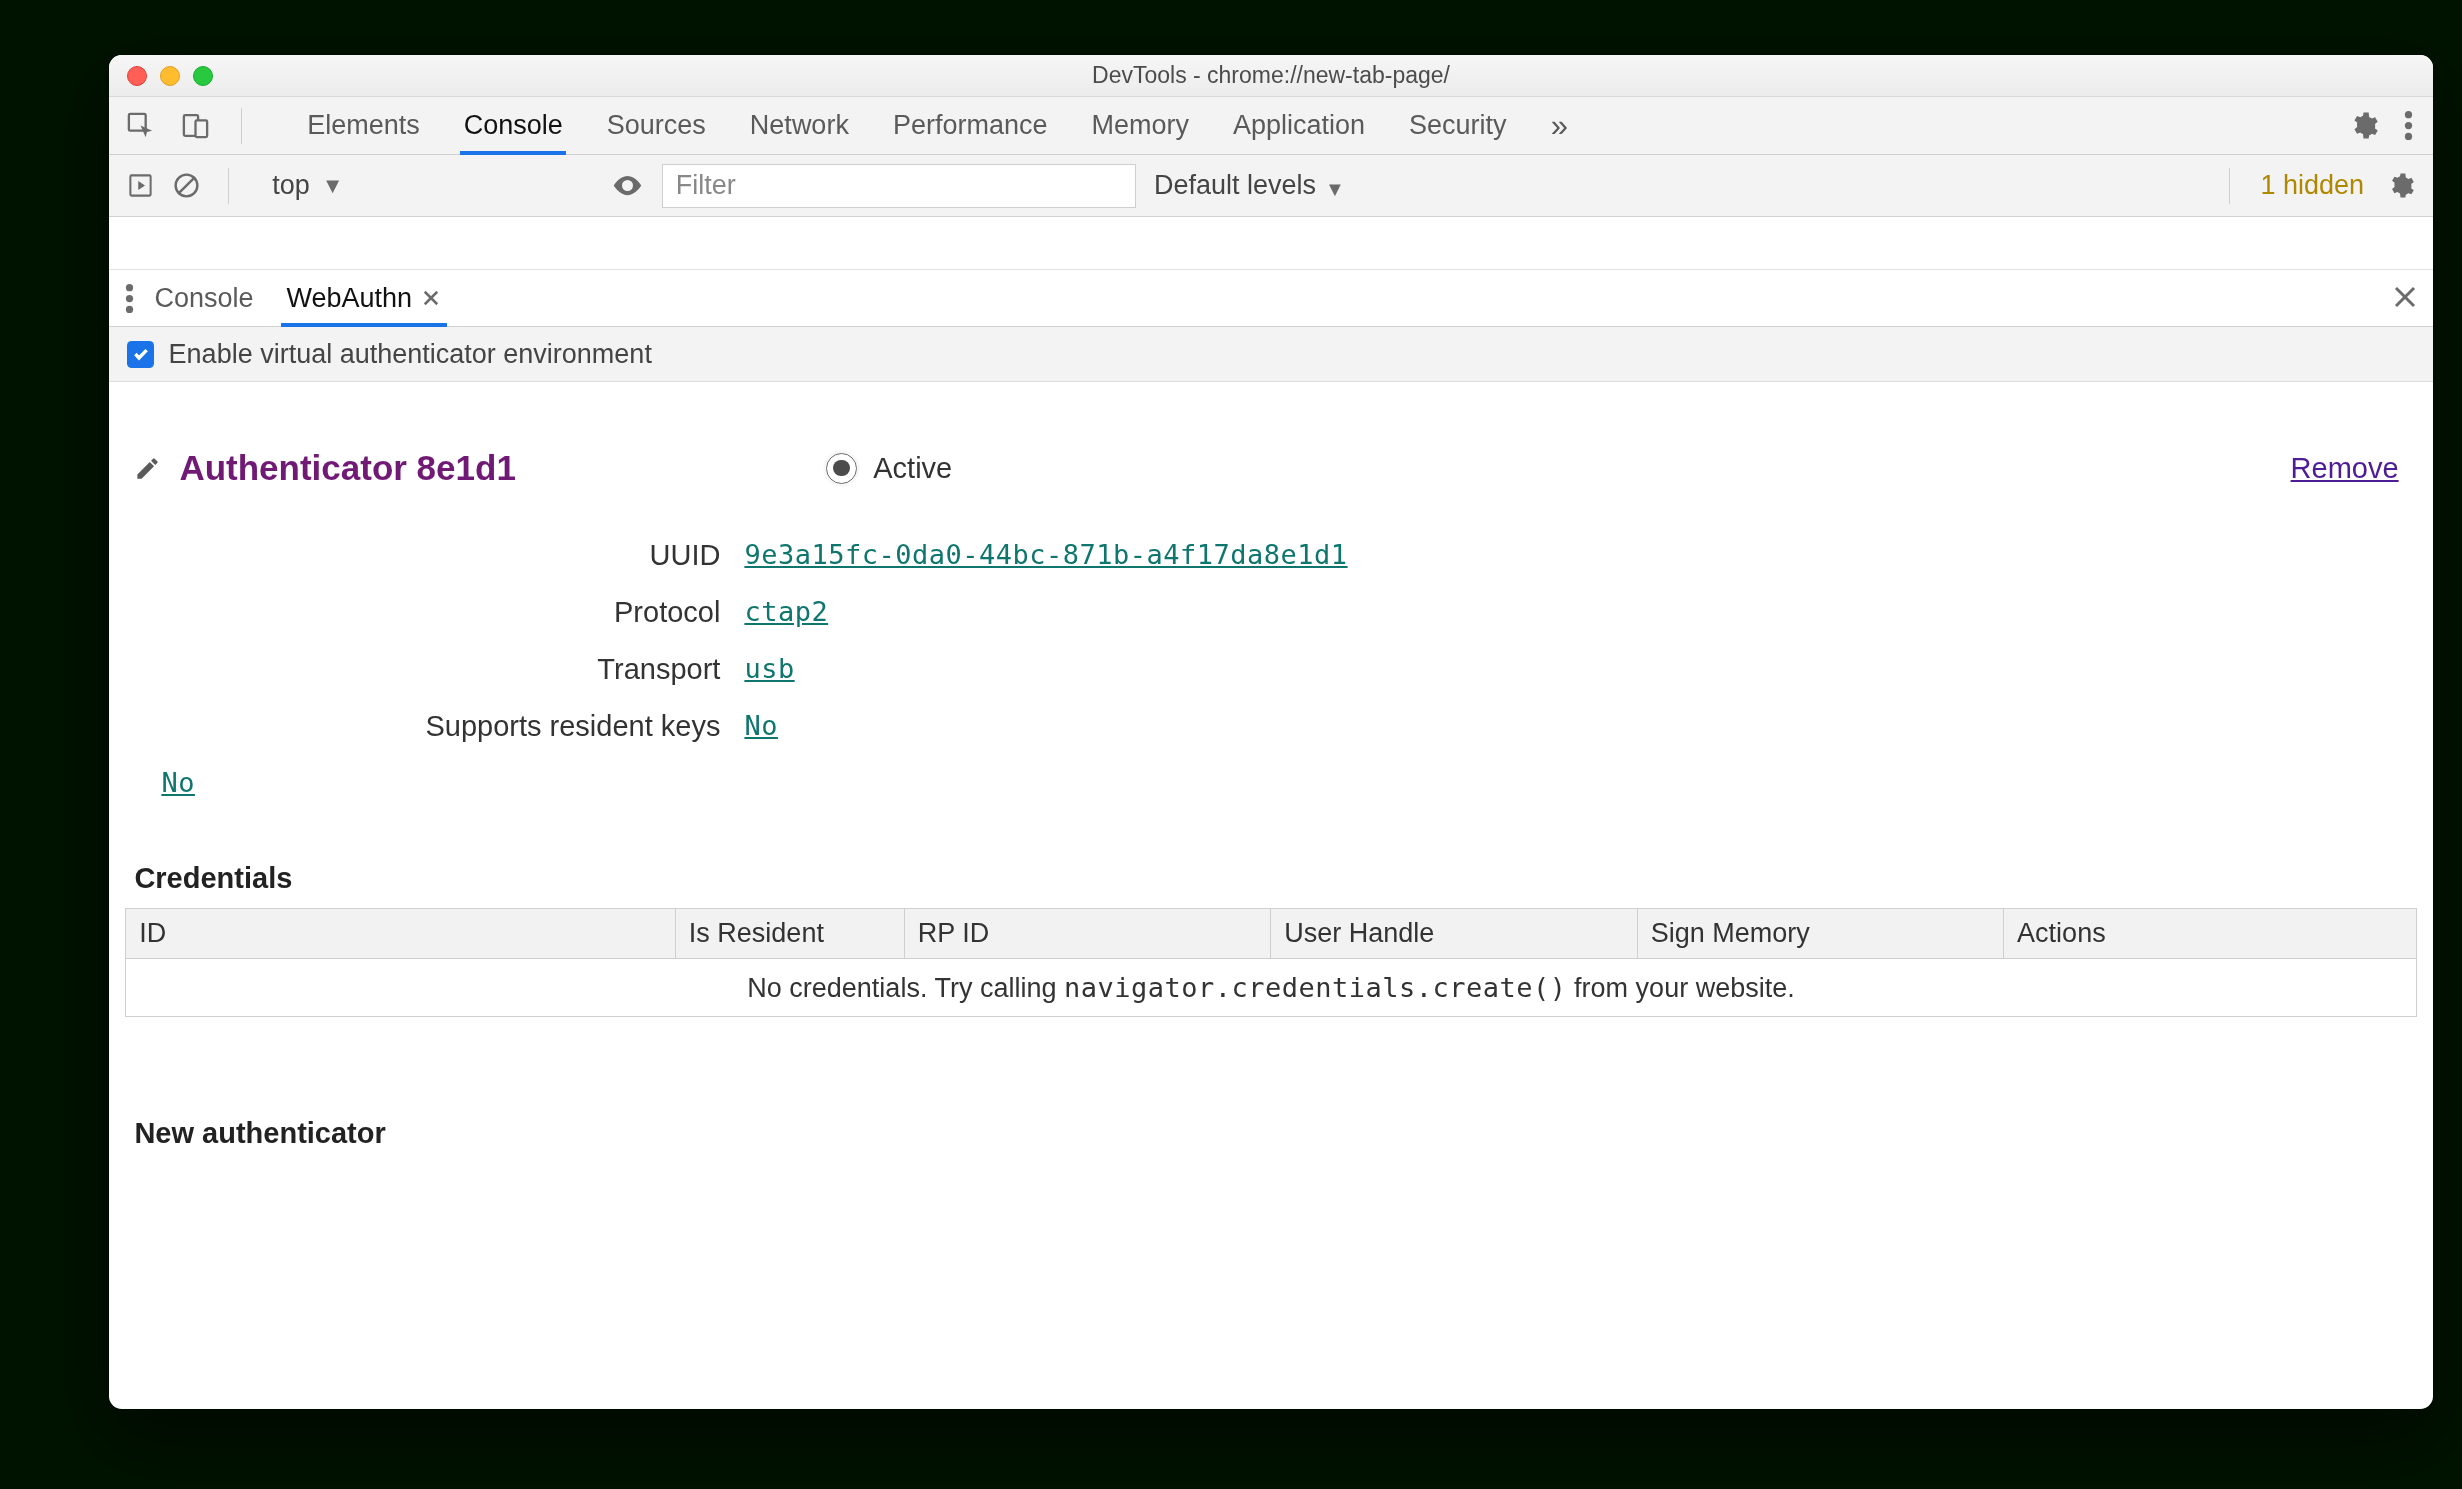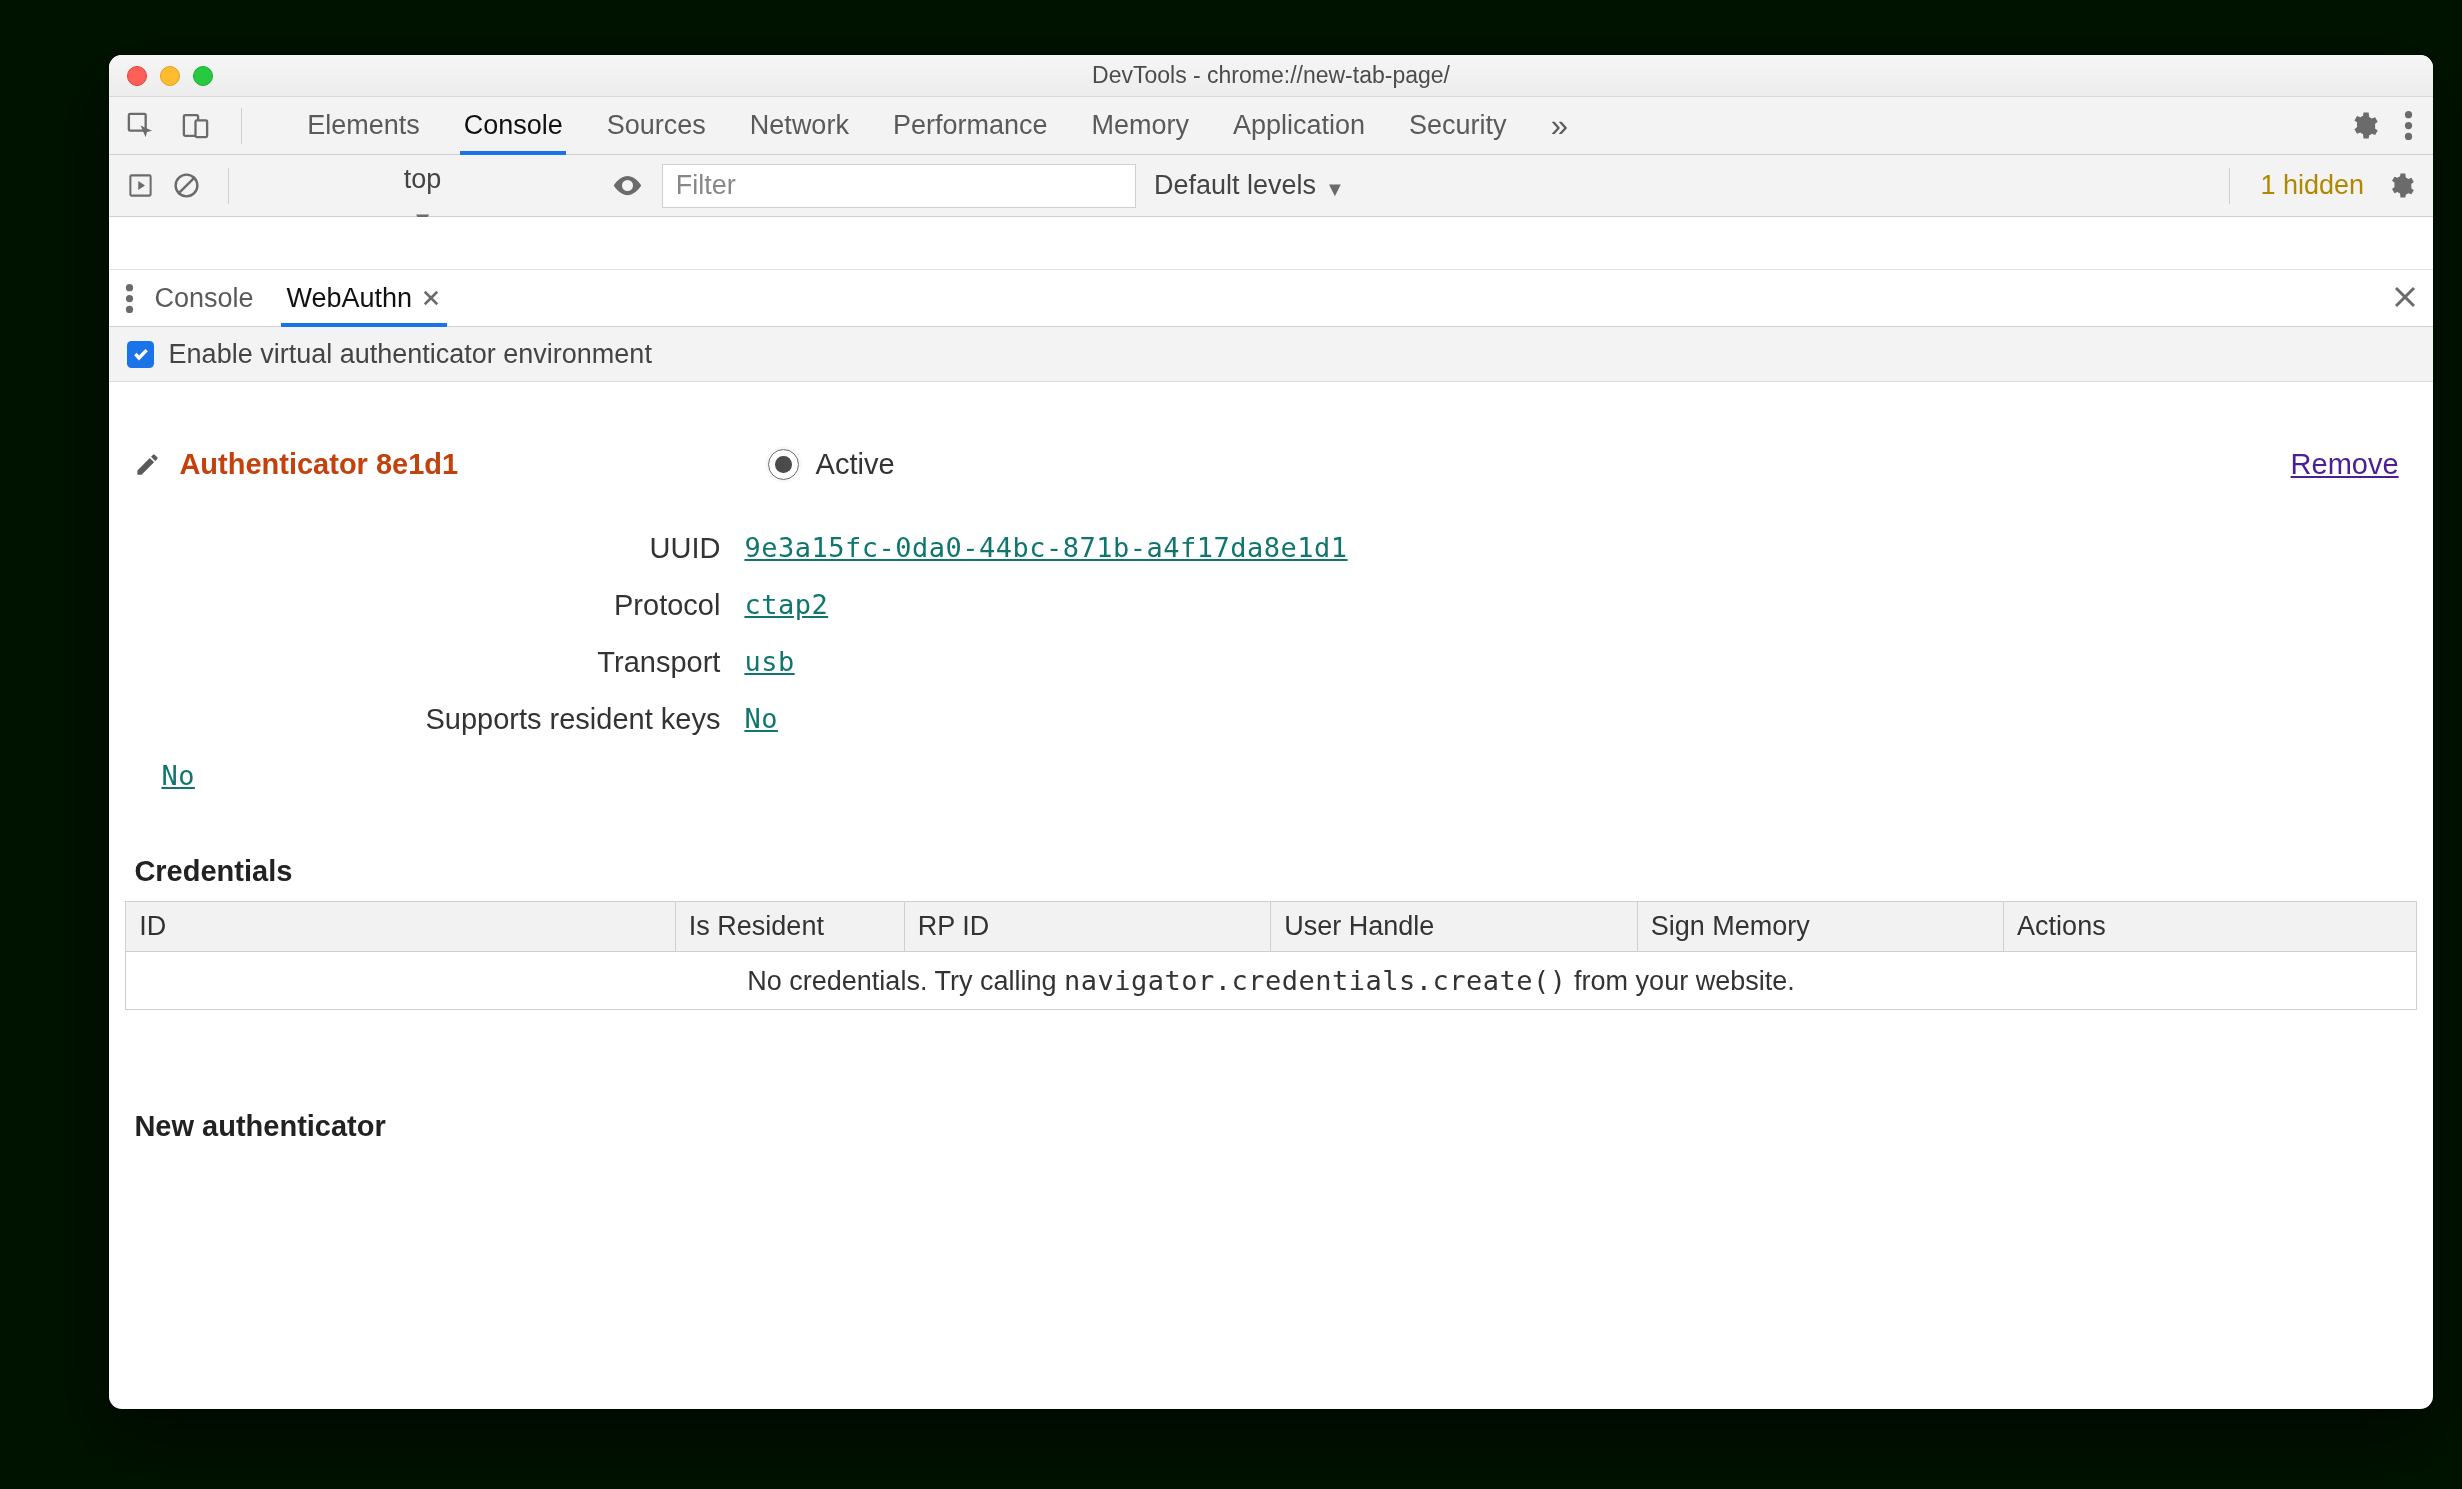--- a/index.html
+++ b/index.html
@@ -102,21 +102,21 @@
     flex:0 0 auto;
   }
   .subbar .sep2 { width:0.9px; height:36px; background:#cfcfcf; margin:0 9px;}
   .dropdown {
     display:flex; align-items:center;
     border:0.9px solid #cfcfcf; background:#fff0; 
     height:44px; padding:0 20px 0 16.4px;
     font-size:27px; color:#444;
     gap:237px;
   }
-  .dropdown.top { background:transparent; border:none; gap:12px; width:337px; justify-content:space-between;flex-direction:column;}
+  .dropdown.top { background:transparent; border:none; gap:12px; width:337px; }
   .filterbox {
     border:0.9px solid #cfcfcf; background:#fff;
     height:44px; width:474px; padding:0 12.8px;
     font-size:27px; color:#888;
     display:flex; align-items:center;
   }
   .levels {
     font-size:27px; color:#444; display:flex; align-items:flex-end; gap:9px;
   }
   .subbar .right {
@@ -170,21 +170,21 @@
   }
   
   .content::-webkit-scrollbar{ width:22px;}
   .content::-webkit-scrollbar-track{ background:#f3f3f3;}
   .content::-webkit-scrollbar-thumb{ background:#c7c7c7; border-radius:11px;}
 
   .authrow{
     display:flex; align-items:center; padding:66px 9px 24px 9px;
   }
   .authrow .name{
-    font-size:29px; font-weight:600; color:#c2410c; margin-left:18px;
+    font-size:35px; font-weight:600; color:#701a75; margin-left:18px;
   }
   .active-field{
     display:flex; align-items:center; gap:16.4px; margin-left:310px;
     font-size:29px; color:#333;
   }
   .radio{
     width:31px; height:31px; border-radius:50%; border:1.8px solid #6b6b6b;
     display:flex; align-items:center; justify-content:center;
     box-shadow: 0 0 0 2.7px rgba(0,0,0,0.03);
   }

